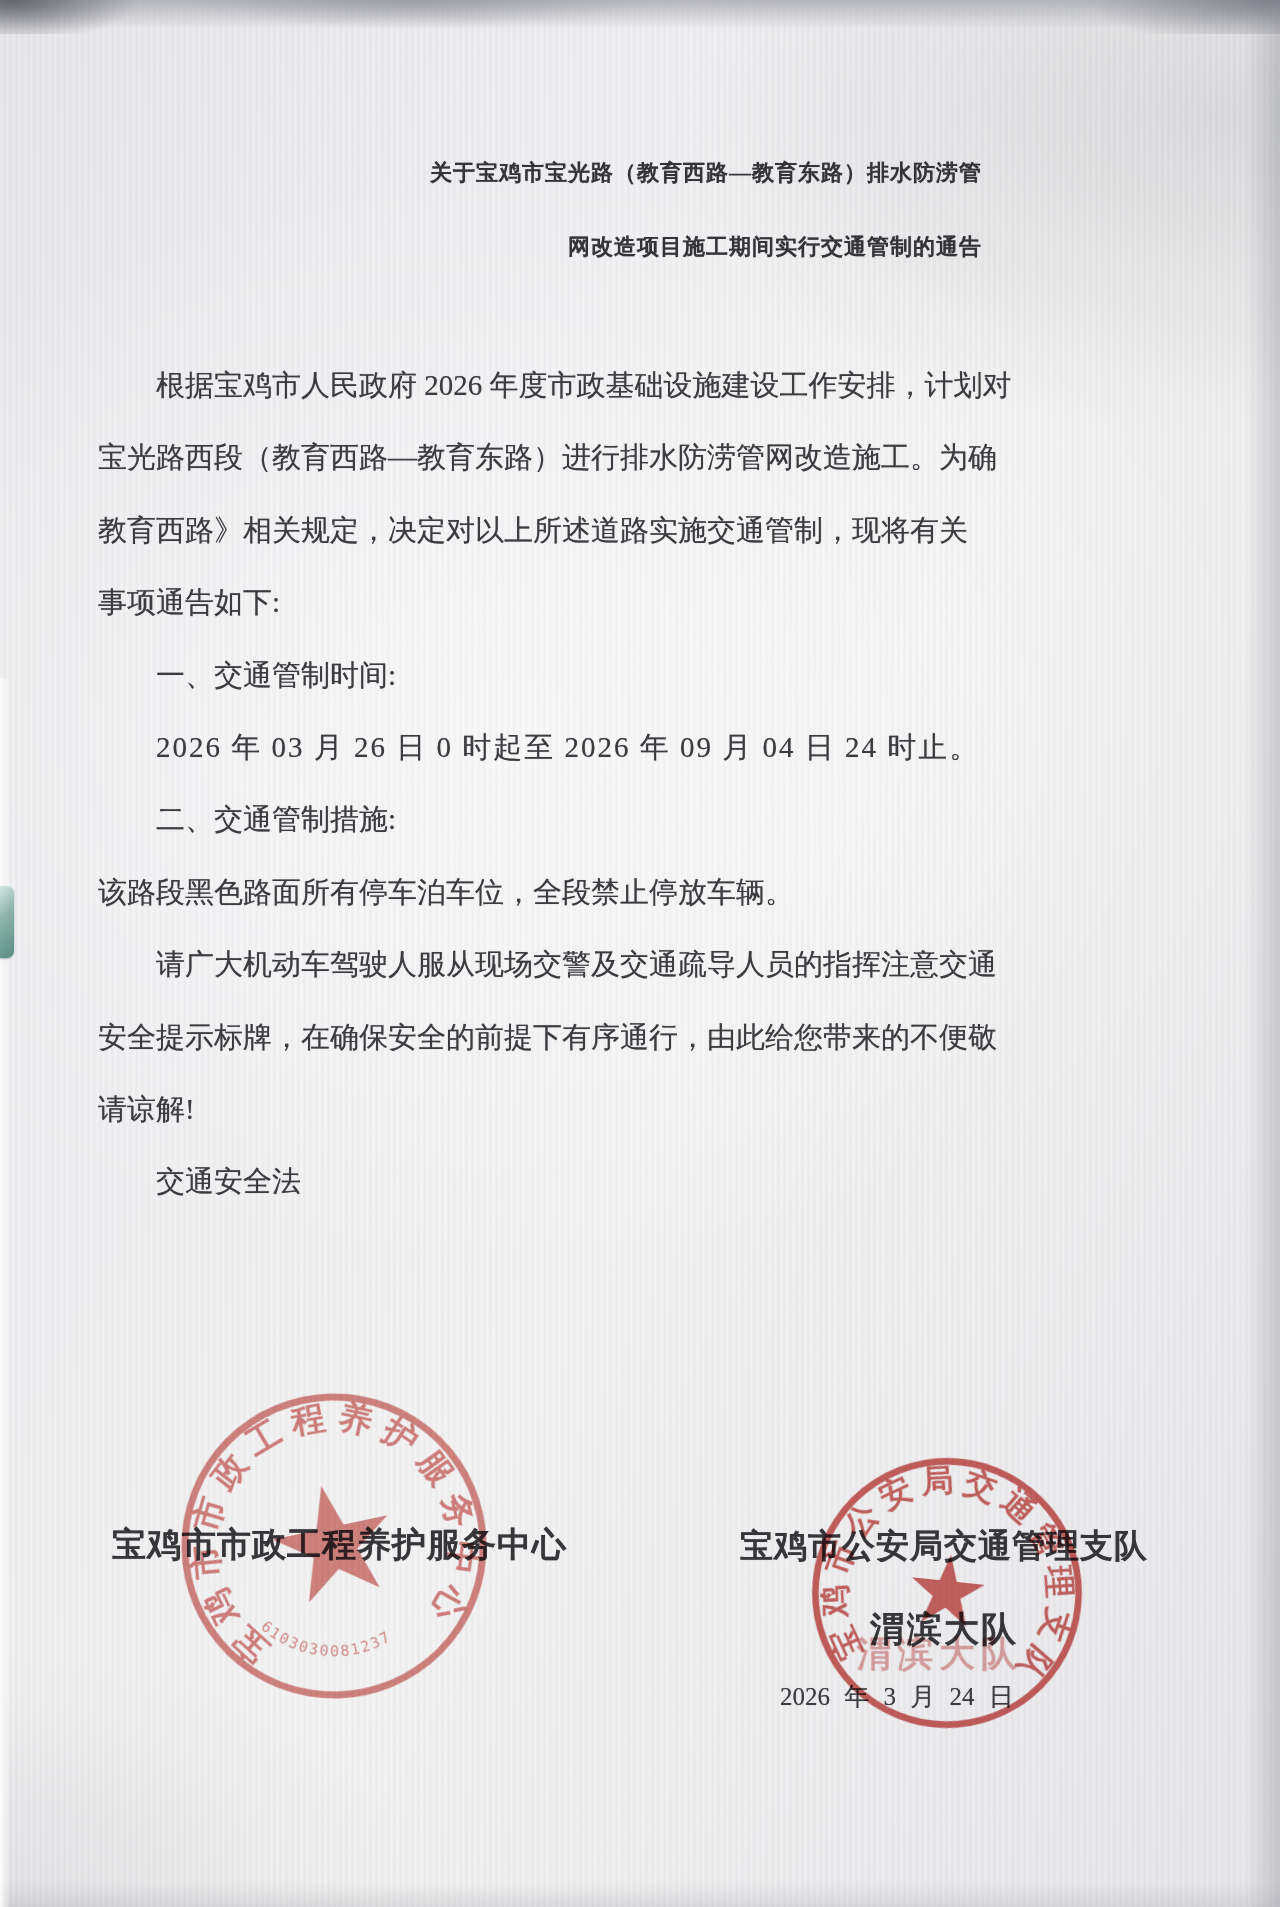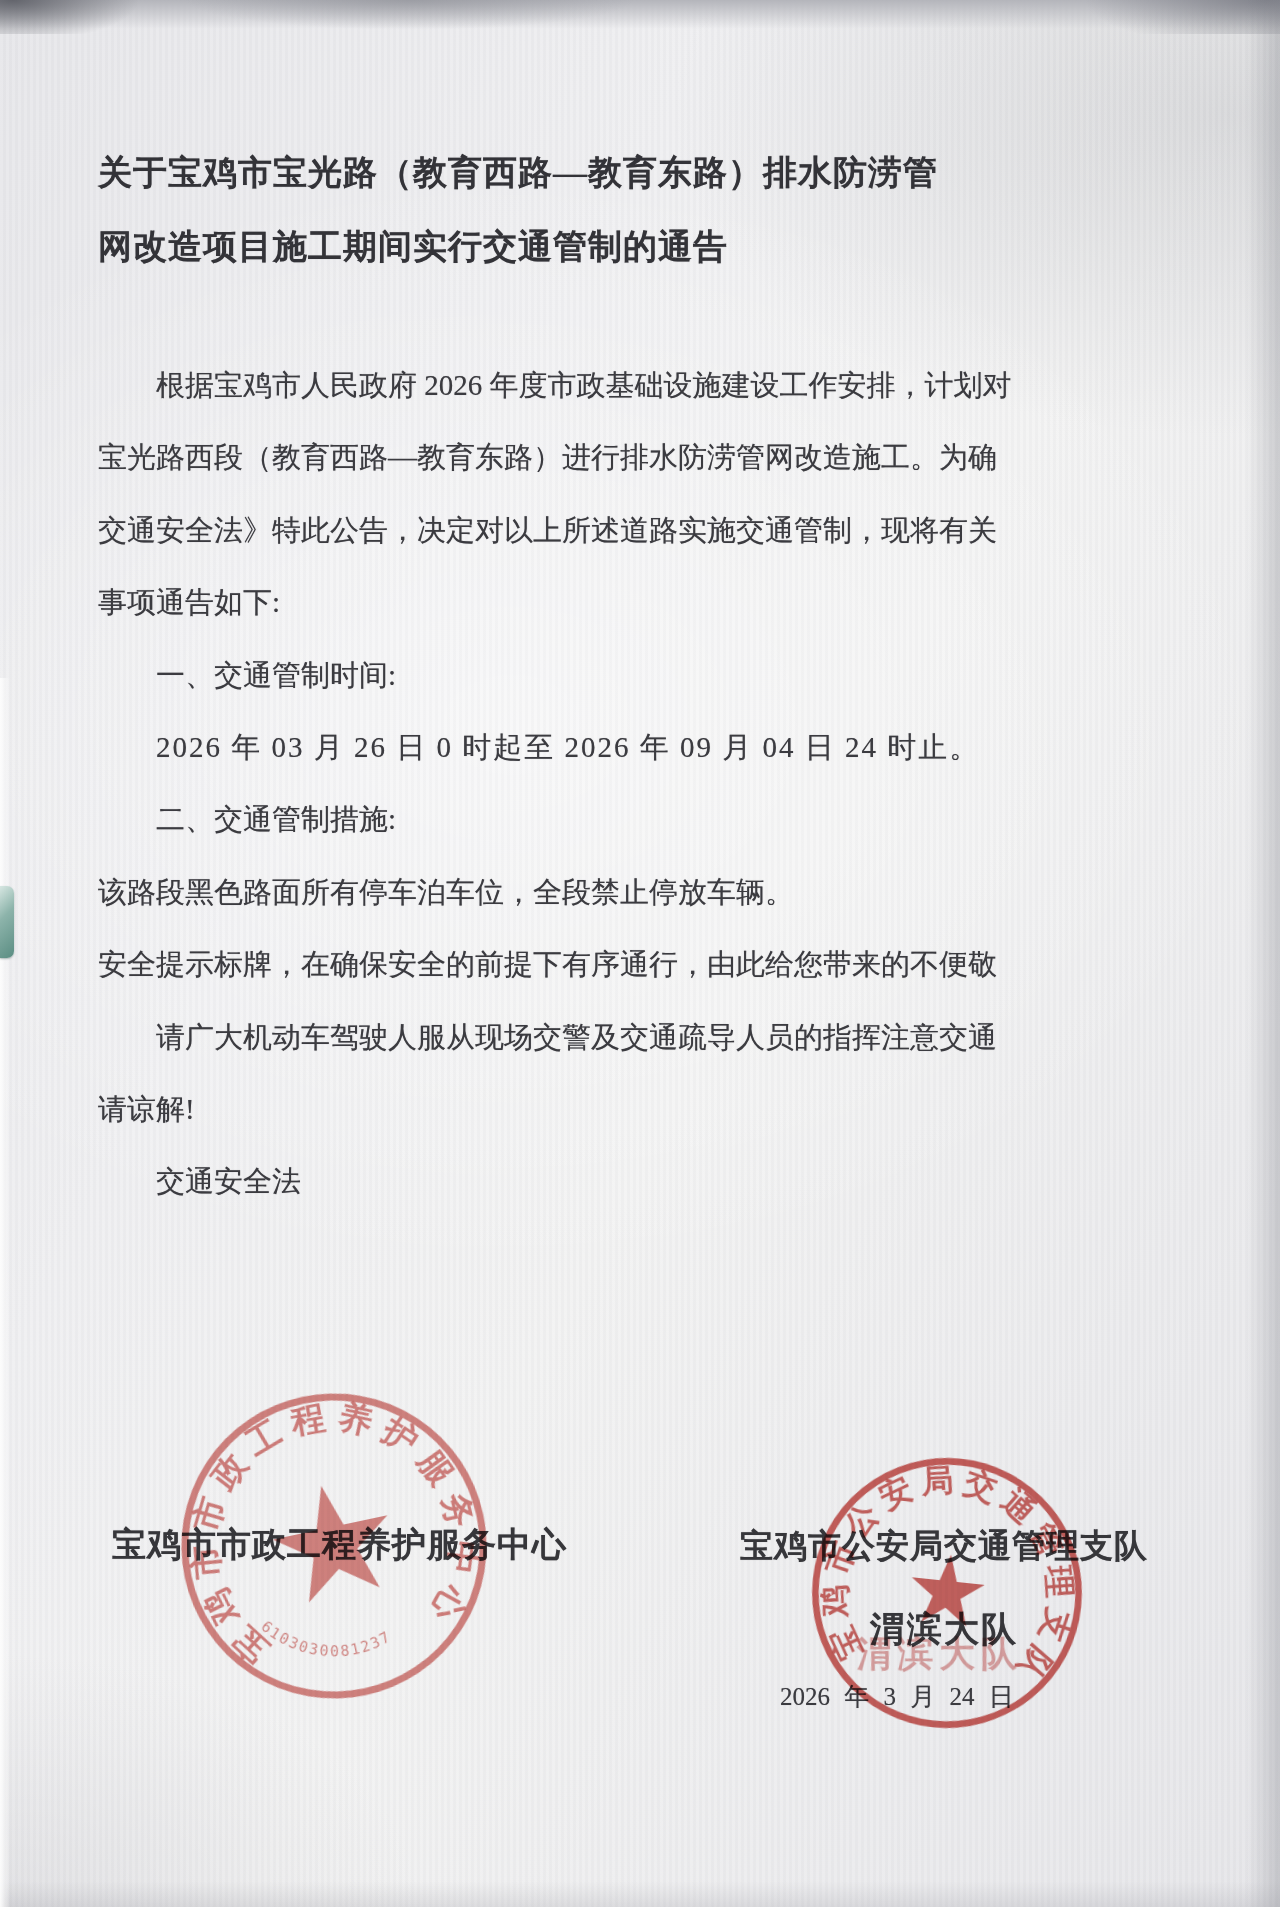--- a/index.html
+++ b/index.html
@@ -25,22 +25,22 @@
   .bottom-shade{position:absolute;left:0;bottom:0;width:100%;height:26px;pointer-events:none;
     background:linear-gradient(to top, rgba(150,150,158,.22), rgba(150,150,158,0));}
   .left-white-strip{position:absolute;left:0;top:678px;width:10px;height:1229px;pointer-events:none;
     background:linear-gradient(to right, rgba(253,253,253,.95), rgba(253,253,253,0));}
   .teal-mark{position:absolute;left:0;top:886px;width:14px;height:72px;border-radius:0 7px 7px 0;
     background:linear-gradient(135deg,#d7e7e2 0%,#8db4ab 40%,#5a8d82 100%);
     box-shadow:0 1px 2px rgba(60,90,84,.4);}
   
   .doc{position:absolute;left:98px;top:0;width:884px;color:#3b3b40;z-index:1;
     text-shadow:0 0 .7px rgba(59,59,64,.55);}
-  .title{position:absolute;top:136px;left:0;width:100%;text-align:left;
-    font-weight:bold;font-size:34px;letter-spacing:1px;color:#333338;}
+  .title{position:absolute;top:136px;left:0;width:100%;text-align:right;
+    font-weight:bold;font-size:22px;letter-spacing:1px;color:#333338;}
   .t-line{height:74px;line-height:74px;white-space:nowrap;}
   .body-block{position:absolute;top:349px;left:0;width:100%;font-size:29px;}
   .line{height:72.4px;line-height:72.4px;white-space:nowrap;}
   .indent{padding-left:58px;}
   .wide{letter-spacing:2px;}
   
   .sig{position:absolute;white-space:nowrap;color:#36363a;font-weight:bold;z-index:1;
     text-shadow:0 0 .7px rgba(54,54,58,.55);}
   .sig-left{left:112px;top:1522px;font-size:34px;letter-spacing:1px;}
   .sig-right{left:740px;top:1524px;font-size:33px;letter-spacing:1px;}
@@ -59,28 +59,28 @@
 <div class="page">
 
   <div class="doc">
     <div class="title">
       <div class="t-line">关于宝鸡市宝光路（教育西路—教育东路）排水防涝管</div>
       <div class="t-line">网改造项目施工期间实行交通管制的通告</div>
     </div>
     <div class="body-block">
       <div class="line indent">根据宝鸡市人民政府 2026 年度市政基础设施建设工作安排，计划对</div>
       <div class="line">宝光路西段（教育西路—教育东路）进行排水防涝管网改造施工。为确</div>
-      <div class="line">交通安全法》特此公告，决定对以上所述道路实施交通管制，现将有关</div>
+      <div class="line">教育西路》相关规定，决定对以上所述道路实施交通管制，现将有关</div>
       <div class="line">事项通告如下:</div>
       <div class="line indent">一、交通管制时间:</div>
       <div class="line indent wide">2026 年 03 月 26 日 0 时起至 2026 年 09 月 04 日 24 时止。</div>
       <div class="line indent">二、交通管制措施:</div>
       <div class="line">该路段黑色路面所有停车泊车位，全段禁止停放车辆。</div>
+      <div class="line indent">请广大机动车驾驶人服从现场交警及交通疏导人员的指挥注意交通</div>
       <div class="line">安全提示标牌，在确保安全的前提下有序通行，由此给您带来的不便敬</div>
-      <div class="line indent">请广大机动车驾驶人服从现场交警及交通疏导人员的指挥注意交通</div>
       <div class="line">请谅解!</div>
       <div class="line indent">交通安全法</div>
     </div>
   </div>
 
   <div class="sig sig-left">宝鸡市市政工程养护服务中心</div>
   <div class="sig sig-right">宝鸡市公安局交通管理支队</div>
   <div class="sig sig-right-sub">渭滨大队</div>
   <div class="sig sig-date">2026 年 3 月 24 日</div>
 

